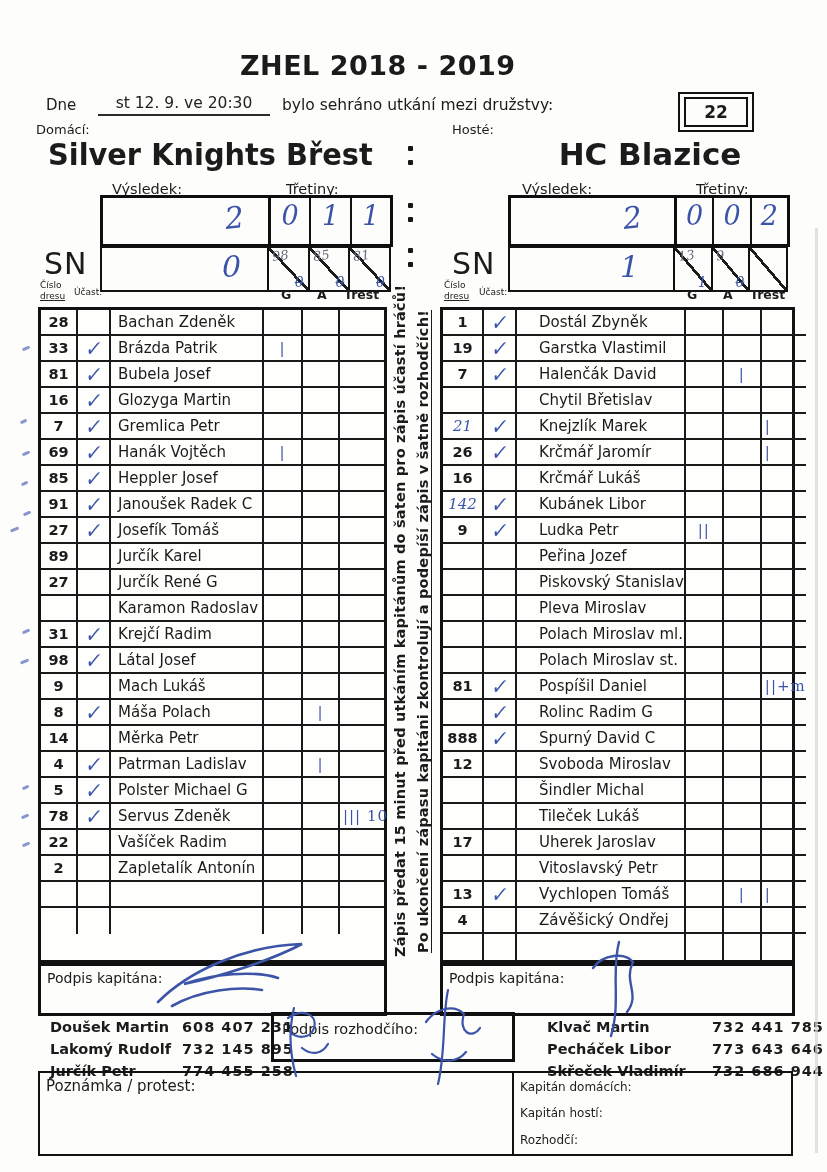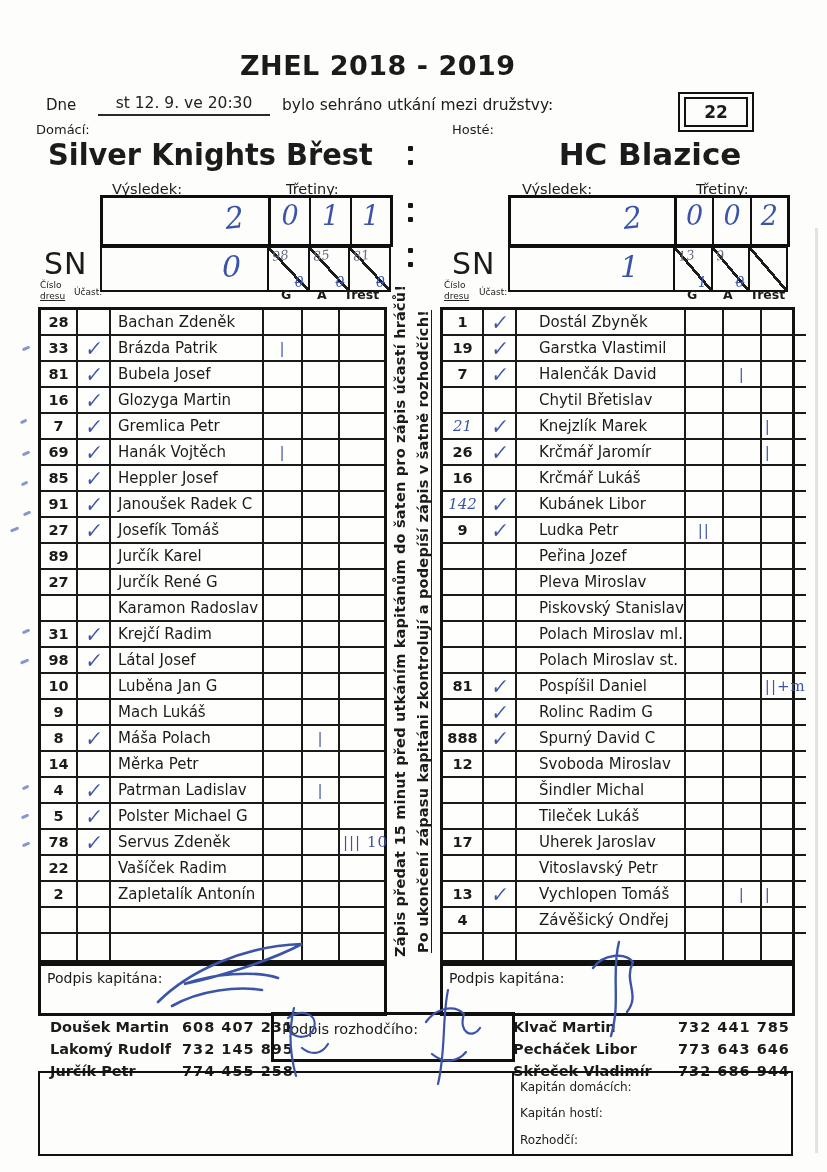--- a/index.html
+++ b/index.html
@@ -55,21 +55,21 @@
   .hwn{font-family:"DejaVu Serif",serif;font-style:italic;color:#3c54a8;font-weight:normal;font-size:15px;}
   
   .vtxt{writing-mode:vertical-rl;transform:rotate(180deg);font-weight:bold;font-size:14.5px;
         height:650px;text-align:center;letter-spacing:.2px;white-space:nowrap;}
   .u{text-decoration:underline;}
   
   .capbox{border:3px solid #101010;}
   .caplab{font-size:14px;padding:4px 0 0 6px;}
   .refbox{border:3px solid #101010;}
   .contact{display:flex;height:22px;align-items:center;font-weight:bold;font-size:14.5px;white-space:nowrap;}
-  .cn-h{width:132px;} .cn-a{width:165px;}
+  .cn-h{width:132px;} .cn-a{width:165px;padding-left:34px;}
   .notebox{border:2.5px solid #111;}
   .notediv{position:absolute;top:0;bottom:0;width:2px;background:#111;}
   .klab{font-size:12px;color:#1e1e1e;}
   .tick{position:absolute;height:2.5px;background:rgba(72,96,180,.65);border-radius:2px;transform:rotate(-24deg);}
   .scanline{position:absolute;background:#d5d5d0;opacity:.7;}
   svg{position:absolute;overflow:visible;}
 </style>
 </head>
 <body>
 
@@ -324,28 +324,20 @@
         <div class="c cnum">98</div>
         <div class="c cchk">
           <span class="chk">✓</span>
         </div>
         <div class="c cname">Látal Josef</div>
         <div class="c cg"></div>
         <div class="c ca"></div>
         <div class="c ct"></div>
       </div>
       <div class="prow">
-        <div class="c cnum">10</div>
-        <div class="c cchk"></div>
-        <div class="c cname">Luběna Jan G</div>
-        <div class="c cg"></div>
-        <div class="c ca"></div>
-        <div class="c ct"></div>
-      </div>
-      <div class="prow">
         <div class="c cnum">9</div>
         <div class="c cchk"></div>
         <div class="c cname">Mach Lukáš</div>
         <div class="c cg"></div>
         <div class="c ca"></div>
         <div class="c ct"></div>
       </div>
       <div class="prow">
         <div class="c cnum">8</div>
         <div class="c cchk">
@@ -532,29 +524,29 @@
         <div class="c cnum"></div>
         <div class="c cchk"></div>
         <div class="c cname">Peřina Jozef</div>
         <div class="c cg"></div>
         <div class="c ca"></div>
         <div class="c ct"></div>
       </div>
       <div class="prow">
         <div class="c cnum"></div>
         <div class="c cchk"></div>
+        <div class="c cname">Piskovský Stanislav</div>
+        <div class="c cg"></div>
+        <div class="c ca"></div>
+        <div class="c ct"></div>
+      </div>
+      <div class="prow">
+        <div class="c cnum"></div>
+        <div class="c cchk"></div>
         <div class="c cname">Pleva Miroslav</div>
-        <div class="c cg"></div>
-        <div class="c ca"></div>
-        <div class="c ct"></div>
-      </div>
-      <div class="prow">
-        <div class="c cnum"></div>
-        <div class="c cchk"></div>
-        <div class="c cname">Piskovský Stanislav</div>
         <div class="c cg"></div>
         <div class="c ca"></div>
         <div class="c ct"></div>
       </div>
       <div class="prow">
         <div class="c cnum"></div>
         <div class="c cchk"></div>
         <div class="c cname">Polach Miroslav ml.</div>
         <div class="c cg"></div>
         <div class="c ca"></div>
@@ -711,20 +703,21 @@
         <span class="cn-a">Skřeček Vladimír</span>
         <span style="letter-spacing: 1px;">732 686 944</span>
       </div>
     </div>
 
   <div class="abs refbox" style="left:271px;top:1012px;width:238px;height:44px">
     <div class="caplab" style="font-size:14.5px;padding-top:6px;padding-left:8px">Podpis rozhodčího:</div>
   </div>
 
   <div class="abs notebox" style="left:38px;top:1071px;width:751px;height:81px">
+    <div style="font-size:15px;padding:4px 0 0 6px">Poznámka / protest:</div>
     <div class="notediv" style="left:472px"></div>
     <div class="abs klab" style="left:480px;top:7px">Kapitán domácích:</div>
     <div class="abs klab" style="left:480px;top:33px">Kapitán hostí:</div>
     <div class="abs klab" style="left:480px;top:60px">Rozhodčí:</div>
   </div>
 
   <svg style="left:150px;top:938px" width="165" height="75" viewBox="0 0 165 75">
     <path d="M8 64 C 38 34, 92 8, 152 6 C 118 24, 64 40, 34 46 C 62 36, 104 32, 128 40 M 22 68 C 50 52, 88 48, 112 52" fill="none" stroke="#3c54a8" stroke-width="2.6" stroke-linecap="round"></path>
   </svg>
   <svg style="left:585px;top:938px" width="70" height="105" viewBox="0 0 70 105">

